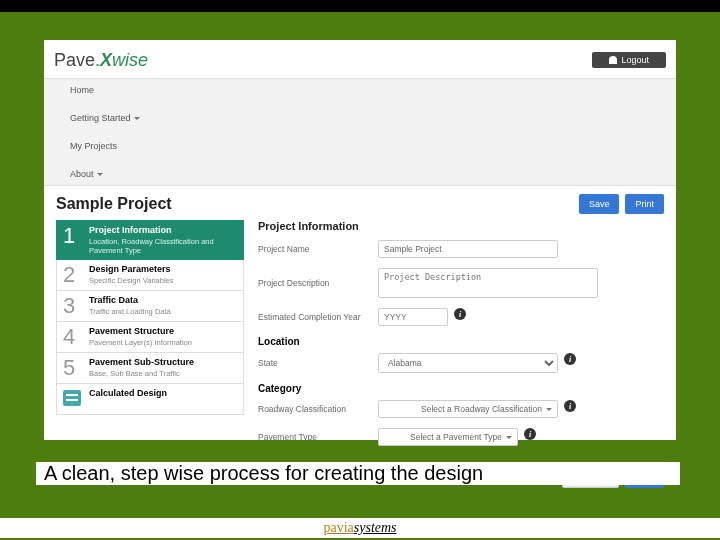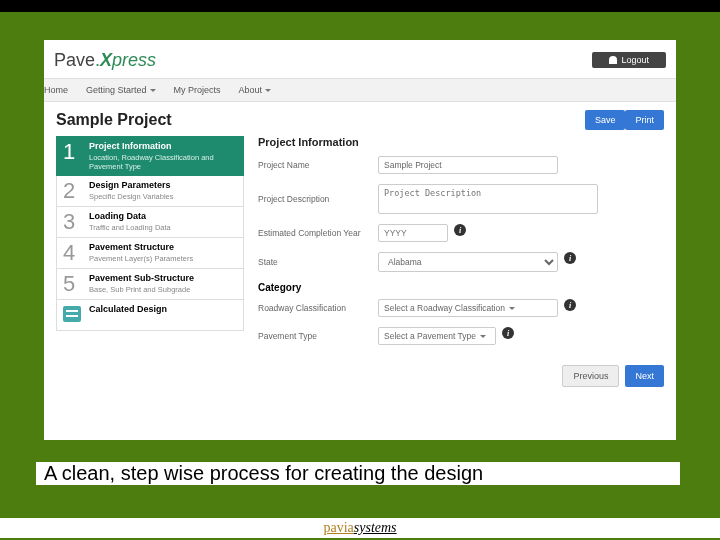--- a/index.html
+++ b/index.html
@@ -6,26 +6,26 @@
   body { background: #000; font-family: Arial, sans-serif; font-size: 10px; }
   .slide { width: 720px; height: 540px; background: #4d7c0f; margin: 12px auto; position: relative; }
   .app { position: absolute; top: 28px; left: 44px; width: 632px; height: 400px; background: #fff; }
   .topbar { display: flex; align-items: center; justify-content: space-between; padding: 6px 10px 4px 10px; height: 38px; }
   .logo { display: flex; align-items: center; font-size: 18px; }
   .logo-pave { color: #444; font-weight: 400; }
   .logo-dot { color: #2e8b57; }
   .logo-x { color: #2e8b57; font-style: italic; font-weight: 700; }
   .logo-press { color: #2e8b57; font-style: italic; }
   .logout-btn { background: #444; color: #fff; border: none; padding: 3px 17px; font-size: 9px; border-radius: 2px; display: flex; align-items: center; gap: 4px; cursor: pointer; }
-  .nav { background: #f2f2f2; border-top: 1px solid #e0e0e0; border-bottom: 1px solid #e0e0e0; padding: 6px 0; display: flex; gap: 18px; font-size: 9px; color: #555; }
+  .nav { background: #f2f2f2; border-top: 1px solid #e0e0e0; border-bottom: 1px solid #e0e0e0; padding: 6px 26px; display: flex; gap: 18px; font-size: 9px; color: #555; flex-direction: column; }
   .nav-item { cursor: pointer; }
   .caret { display: inline-block; margin-left: 3px; border-left: 3px solid transparent; border-right: 3px solid transparent; border-top: 3px solid #777; vertical-align: middle; }
   .header-row { display: flex; align-items: center; justify-content: space-between; padding: 8px 12px 6px 12px; }
   .page-title { font-size: 16px; font-weight: 700; color: #222; }
-  .btns { display: flex; }
+  .btns { display: flex; gap: 6px; }
   .btn-blue { background: #3577d4; color: #fff; border: none; padding: 5px 10px; font-size: 9px; border-radius: 2px; cursor: pointer; }
   .content { display: flex; padding: 0 12px 10px 12px; gap: 14px; }
   .sidebar { width: 188px; }
   .step { border: 1px solid #ddd; border-top: none; display: flex; align-items: flex-start; padding: 4px 6px; cursor: pointer; }
   .step:first-child { border-top: 1px solid #ddd; }
   .step.active { background: #1e8a6e; color: #fff; border-color: #1e8a6e; }
   .step-num { font-size: 22px; font-weight: 300; color: #999; width: 22px; line-height: 1; }
   .step.active .step-num { color: #fff; }
   .step-text { flex: 1; padding-left: 4px; }
   .step-title { font-weight: 700; font-size: 9px; }
@@ -39,41 +39,41 @@
   .main { flex: 1; }
   .section-title { font-weight: 700; font-size: 11px; color: #222; margin-bottom: 8px; }
   .field-row { display: flex; align-items: center; margin-bottom: 10px; }
   .field-label { width: 120px; font-size: 8.5px; color: #666; }
   .field-ctrl { flex: 1; display: flex; align-items: flex-start; gap: 6px; }
   input.ctrl, select.ctrl, button.ctrl-dd { width: 180px; border: 1px solid #ccc; padding: 3px 5px; font-size: 8.5px; background: #fff; color: #666; text-align: left; border-radius: 2px; }
   textarea.ctrl { width: 220px; height: 30px; border: 1px solid #ccc; padding: 3px 5px; font-size: 8.5px; resize: none; border-radius: 2px; }
   input.ctrl-sm { width: 70px; border: 1px solid #ccc; padding: 3px 5px; font-size: 8.5px; border-radius: 2px; }
   .info-icon { width: 12px; height: 12px; background: #333; color: #fff; border-radius: 50%; display: inline-flex; align-items: center; justify-content: center; font-size: 8px; font-style: italic; font-weight: bold; font-family: Georgia, serif; cursor: pointer; }
   .subsection { font-weight: 700; font-size: 10px; margin: 6px 0; }
-  button.ctrl-dd { display: flex; justify-content: flex-start; align-items: center; cursor: pointer; }
+  button.ctrl-dd { display: flex; justify-content: flex-end; align-items: center; cursor: pointer; }
   .dd-caret { border-left: 3px solid transparent; border-right: 3px solid transparent; border-top: 3px solid #777; margin-left: 4px; }
   .footer-nav { display: flex; justify-content: flex-end; gap: 6px; padding: 0 12px 10px 15px; }
   .btn-gray { background: #eee; color: #555; border: 1px solid #ccc; padding: 5px 10px; font-size: 9px; border-radius: 2px; cursor: pointer; }
   .caption { position: absolute; left: 36px; top: 450px; color: #000; background: #fff; font-size: 20px; padding: 0 8px; width: 644px; }
   .brand-footer { position: absolute; bottom: 14px; left: 0; right: 0; text-align: center; font-family: Georgia, serif; font-size: 14px; color: #000; background: #fff; padding: 2px 0; }
   .brand-pavia { color: #b08020; text-decoration: underline; }
   .brand-systems { color: #000; text-decoration: underline; font-style: italic; }
   .user-icon { display:inline-block; width:8px; height:8px; background:#fff; border-radius:50% 50% 0 0; position:relative; }
 </style>
 </head>
 <body>
 
 <div class="slide">
   <div class="app">
     <div class="topbar">
       <div class="logo">
         <span class="logo-pave">Pave</span>
         <span class="logo-dot">.</span>
         <span class="logo-x">X</span>
-        <span class="logo-press">press</span>
+        <span class="logo-press">wise</span>
       </div>
       <button class="logout-btn">
         <span class="user-icon"></span>
         <span>Logout</span>
       </button>
     </div>
     <div class="nav">
       <span class="nav-item">Home</span>
       <span class="nav-item"><span>Getting Started</span><span class="caret"></span></span>
       <span class="nav-item">My Projects</span>
@@ -98,36 +98,36 @@
         <div class="step">
           <div class="step-num">2</div>
           <div class="step-text">
             <div class="step-title">Design Parameters</div>
             <div class="step-sub">Specific Design Variables</div>
           </div>
         </div>
         <div class="step">
           <div class="step-num">3</div>
           <div class="step-text">
-            <div class="step-title">Loading Data</div>
+            <div class="step-title">Traffic Data</div>
             <div class="step-sub">Traffic and Loading Data</div>
           </div>
         </div>
         <div class="step">
           <div class="step-num">4</div>
           <div class="step-text">
             <div class="step-title">Pavement Structure</div>
-            <div class="step-sub">Pavement Layer(s) Parameters</div>
+            <div class="step-sub">Pavement Layer(s) Information</div>
           </div>
         </div>
         <div class="step">
           <div class="step-num">5</div>
           <div class="step-text">
             <div class="step-title">Pavement Sub-Structure</div>
-            <div class="step-sub">Base, Sub Print and Subgrade</div>
+            <div class="step-sub">Base, Sub Base and Traffic</div>
           </div>
         </div>
         <div class="step calc-step">
           <div class="step-num"><span class="calc-icon"></span></div>
           <div class="step-text">
             <div class="step-title">Calculated Design</div>
           </div>
         </div>
       </div>
       <div class="main">
@@ -144,20 +144,21 @@
             <textarea class="ctrl" placeholder="Project Description" style=""></textarea>
           </div>
         </div>
         <div class="field-row">
           <div class="field-label">Estimated Completion Year</div>
           <div class="field-ctrl">
             <input class="ctrl-sm" placeholder="YYYY" style="">
             <span class="info-icon">i</span>
           </div>
         </div>
+        <div class="subsection">Location</div>
         <div class="field-row">
           <div class="field-label">State</div>
           <div class="field-ctrl">
             <select class="ctrl"><option>Alabama</option></select>
             <span class="info-icon">i</span>
           </div>
         </div>
         <div class="subsection">Category</div>
         <div class="field-row">
           <div class="field-label">Roadway Classification</div>
@@ -165,21 +166,21 @@
             <button class="ctrl-dd">
                 <span>Select a Roadway Classification</span>
                 <span class="dd-caret"></span>
               </button>
             <span class="info-icon">i</span>
           </div>
         </div>
         <div class="field-row">
           <div class="field-label">Pavement Type</div>
           <div class="field-ctrl">
-            <button class="ctrl-dd" style="width:118px">
+            <button class="ctrl-dd" style="width:140px">
                 <span>Select a Pavement Type</span>
                 <span class="dd-caret"></span>
               </button>
             <span class="info-icon">i</span>
           </div>
         </div>
       </div>
     </div>
     <div class="footer-nav">
       <button class="btn-gray">Previous</button>

